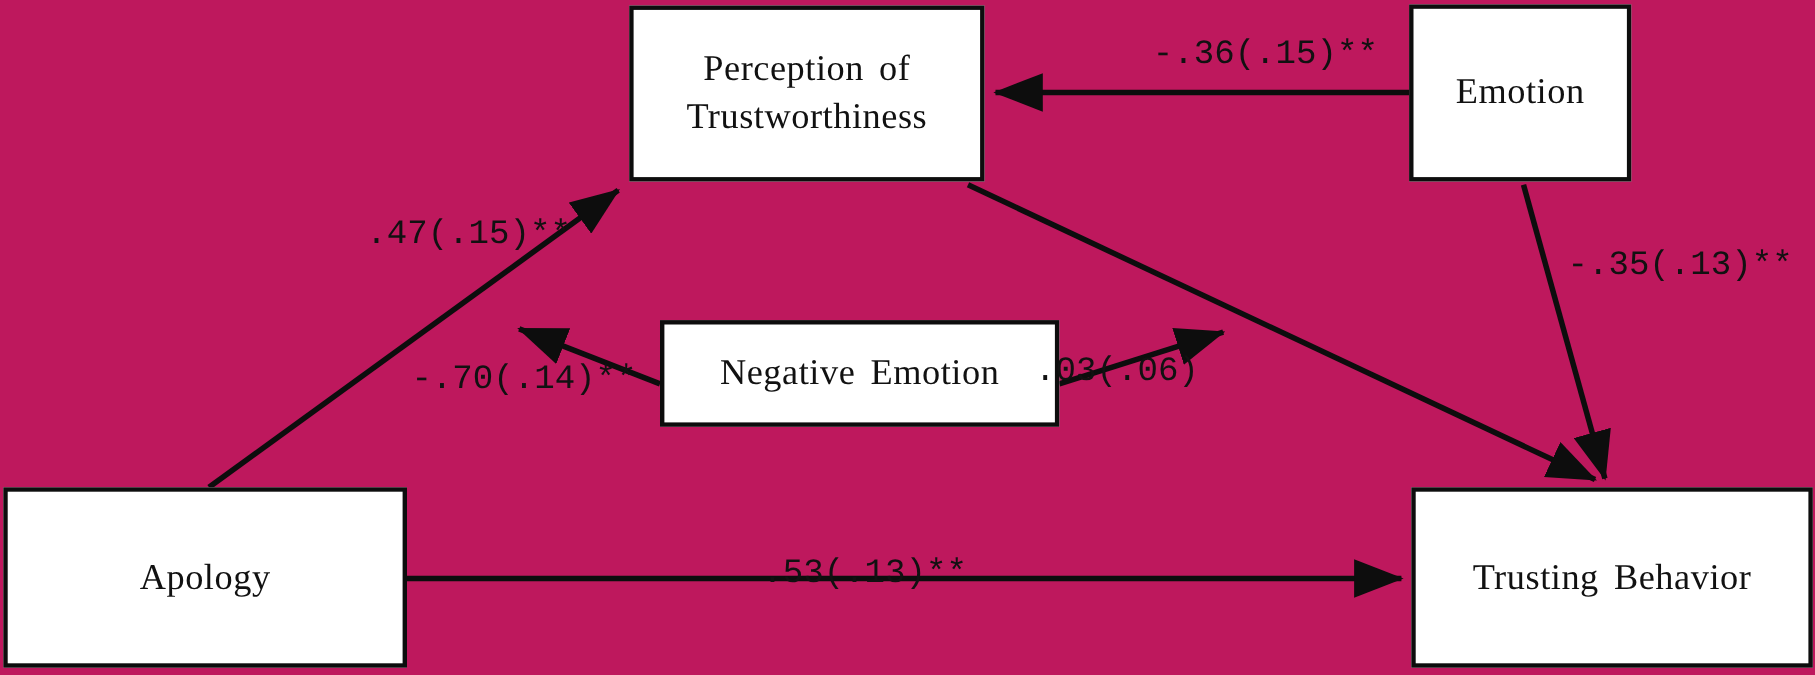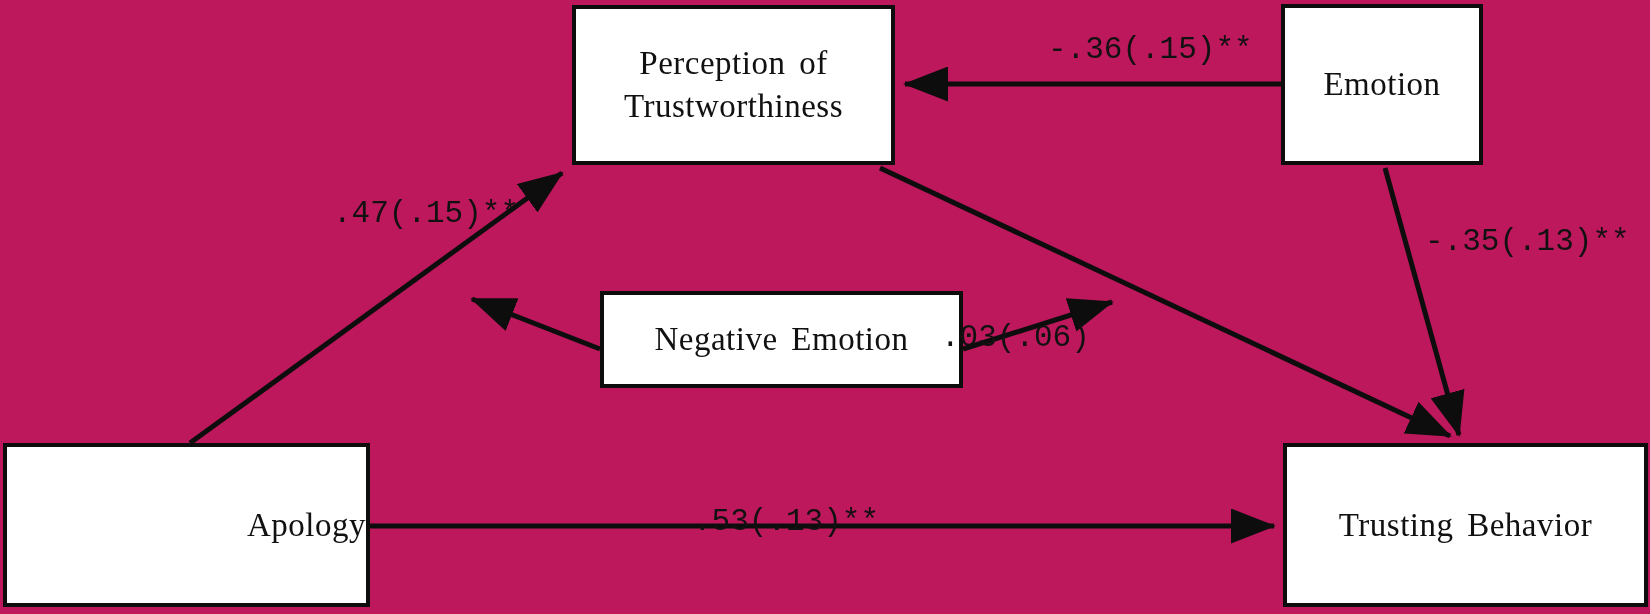--- a/index.html
+++ b/index.html
@@ -85,33 +85,34 @@
   </div>
 
   <div class="node-box" id="node-gender" style="left: 1281px; top: 4px; width: 202px; height: 161px;">
     <span class="node-label">Emotion</span>
   </div>
 
   <div class="node-box" id="node-negative-emotion" style="left: 600px; top: 291px; width: 363px; height: 97px;">
     <span class="node-label">Negative  Emotion</span>
   </div>
 
-  <div class="node-box" id="node-apology" style="left: 3px; top: 443px; width: 367px; height: 164px; justify-content: flex-end;">
+  <div class="node-box" id="node-apology" style="left: 3px; top: 443px; width: 367px; height: 164px;">
     <span class="node-label">Apology</span>
   </div>
 
   <div class="node-box" id="node-trusting-behavior" style="left: 1283px; top: 443px; width: 365px; height: 164px;">
     <span class="node-label">Trusting  Behavior</span>
   </div>
 
   <div class="edge-label" id="label-gender-to-perception" style="left: 1048px; top: 32px;">-.36(.15)**</div>
 
   <div class="edge-label" id="label-apology-to-perception" style="left: 333px; top: 196px;">.47(.15)**</div>
 
 
   <div class="edge-label" id="label-gender-to-trusting" style="left: 1425px; top: 224px;">-.35(.13)**</div>
 
+  <div class="edge-label" id="label-negative-emotion-to-perception" style="left: 374px; top: 328px;">-.70(.14)**</div>
 
   <div class="edge-label" id="label-negative-emotion-to-trusting" style="left: 941px; top: 320px;">.03(.06)</div>
 
   <div class="edge-label" id="label-apology-to-trusting" style="left: 693px; top: 504px;">.53(.13)**</div>
 
 </div>
 
 </body></html>

